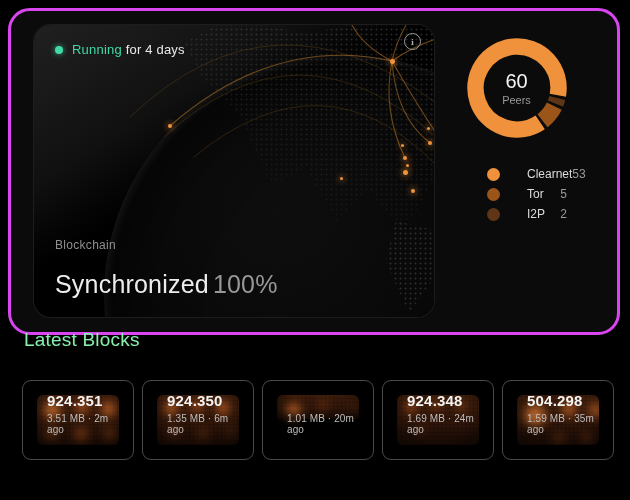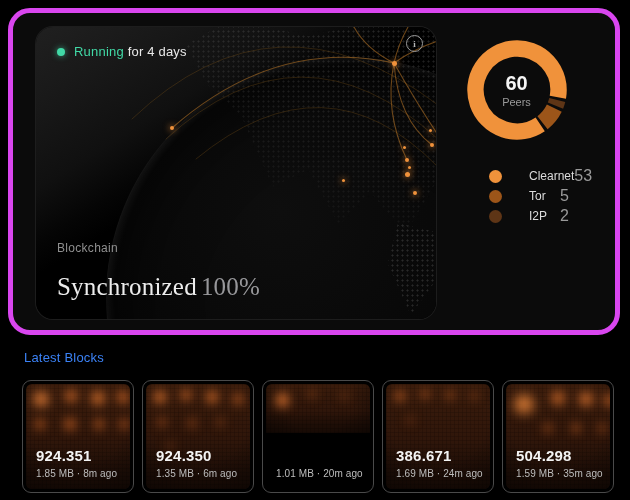--- a/index.html
+++ b/index.html
@@ -1,21 +1,21 @@
 <!DOCTYPE html>
 <html><head>
 <meta charset="utf-8">
 <style>
   html,body{margin:0;padding:0;background:#000;}
   body{width:630px;height:500px;position:relative;overflow:hidden;
        font-family:"Liberation Sans",sans-serif;-webkit-font-smoothing:antialiased;}
 
   
   .top-card{position:absolute;left:8px;top:8px;width:612px;height:327px;
-    background:#0b0b0b;border:5px solid #d946ef;border-radius:22px;box-sizing:border-box;}
+    background:#0b0b0b;border:3px solid #d946ef;border-radius:22px;box-sizing:border-box;}
 
   
   .globe-card{position:absolute;left:22px;top:13px;width:402px;height:294px;
     border-radius:18px;border:1px solid rgba(255,255,255,.10);box-sizing:border-box;
     overflow:hidden;background:#040404;}
   .glare{position:absolute;inset:0;
     background:linear-gradient(148deg,#202020 0%,#191919 14%,#101010 30%,#050505 40%,#000 46%);}
   .sphere{position:absolute;left:70px;top:30px;width:480px;height:480px;border-radius:50%;
     background:radial-gradient(circle at 36% 32%,#0e0e0e 0%,#080808 40%,#020202 72%,#000 100%);
     box-shadow:inset 2px 2px 8px rgba(255,255,255,.07), inset 0 0 80px rgba(0,0,0,.9);
@@ -39,42 +39,42 @@
   .status-row{position:absolute;left:21px;top:17px;display:flex;align-items:center;gap:9px;z-index:5;}
   .status-dot{width:8px;height:8px;border-radius:50%;background:#41D9A6;
     box-shadow:0 0 6px rgba(65,217,166,.7);}
   .status-text{font-size:13px;color:#e9e9e9;letter-spacing:.2px;}
   .status-text .running{color:#41D9A6;font-weight:500;}
   .info-btn{position:absolute;right:13px;top:8px;width:15px;height:15px;border:1.2px solid #9a9a9a;
     border-radius:50%;color:#b5b5b5;display:flex;align-items:center;justify-content:center;
     font-size:9px;font-weight:600;z-index:6;cursor:pointer;font-family:"Liberation Serif",serif;}
   .sync-wrap{position:absolute;left:21px;bottom:18px;z-index:5;}
   .sync-label{font-size:12px;color:#8f8f8f;letter-spacing:.3px;margin-bottom:18px;}
-  .sync-main{font-size:25px;font-weight:500;color:#ededed;letter-spacing:.2px;font-family:Liberation Serif, serif;}
+  .sync-main{font-size:25px;font-weight:500;color:#ededed;letter-spacing:.2px;}
   .sync-main .pct{color:#97979a;font-weight:400;margin-left:4px;}
 
   
   .connections{position:absolute;left:430px;top:0;right:0;bottom:0;padding-right:25px;}
   .conn-title{margin-top:47px;text-align:center;font-size:15px;font-weight:600;color:#f2f2f2;letter-spacing:.2px;}
   .donut-wrap{position:relative;width:100px;height:100px;margin:27px auto 0;}
   .donut-center{position:absolute;inset:0;display:flex;flex-direction:column;
     align-items:center;justify-content:center;}
-  .donut-value{font-size:20px;font-weight:700;color:#f5f5f5;line-height:1.05;}
+  .donut-value{font-size:20px;font-weight:400;color:#f5f5f5;line-height:1.05;}
   .donut-sub{font-size:11px;color:#9a9a9a;margin-top:2px;}
   .legend{margin:26px 0 0 46px;width:80px;}
   .legend-row{display:flex;align-items:center;height:20px;}
   .legend-dot{width:13px;height:13px;border-radius:50%;flex:0 0 13px;}
   .legend-label{font-size:12px;color:#dcdcdc;margin-left:27px;flex:1;}
-  .legend-value{font-size:16px;color:#9a9a9a;text-align:center;}
-
-  
-  .blocks-title{position:absolute;left:24px;top:350px;font-size:13px;color:#3b82f6;letter-spacing:.2px;}
+  .legend-value{font-size:12px;color:#9a9a9a;text-align:center;}
+
+  
+  .blocks-title{position:absolute;left:24px;top:329px;font-size:19px;color:#86efac;letter-spacing:.2px;}
   .blocks-row{position:absolute;left:22px;top:380px;display:flex;gap:8px;}
-  .block-card{width:112px;height:113px;border:1px solid #4a4a4a;border-radius:9px;
-    box-sizing:border-box;background:#000;padding:3px;position:relative;cursor:pointer;}
+  .block-card{width:112px;height:80px;border:1px solid #4a4a4a;border-radius:9px;
+    box-sizing:border-box;background:#000;padding:14px;position:relative;cursor:pointer;}
   .block-inner{position:relative;width:100%;height:100%;border-radius:6px;overflow:hidden;background:#000;}
   .block-texture{position:absolute;left:0;top:0;width:100%;height:100%;
     background:linear-gradient(#3a1c0c,#2a1309 80%);}
   .block-texture::before{content:"";position:absolute;inset:0;opacity:.5;
     background-image:repeating-linear-gradient(0deg,rgba(0,0,0,.28) 0 1px,transparent 1px 4px),
                      repeating-linear-gradient(90deg,rgba(0,0,0,.28) 0 1px,transparent 1px 4px);}
   .block-texture::after{content:"";position:absolute;inset:0;
     background:linear-gradient(rgba(0,0,0,0) 55%,rgba(0,0,0,.45)),
                radial-gradient(circle at 50% 30%,rgba(0,0,0,0) 55%,rgba(0,0,0,.35));}
   .blobs{position:absolute;inset:-6px;filter:blur(5px);}
@@ -203,21 +203,21 @@
 <div class="blocks-title">Latest Blocks</div>
 
 <div class="blocks-row">
   <div class="block-card t1">
     <div class="block-inner">
       <div class="block-texture" style="height: 100%;">
           <div class="blobs"></div>
         </div>
       <div class="block-text">
         <div class="block-height">924.351</div>
-        <div class="block-meta">1.85 MB · 8m ago</div>
+        <div class="block-meta">3.51 MB · 2m ago</div>
       </div>
     </div>
   </div>
   <div class="block-card t2">
     <div class="block-inner">
       <div class="block-texture" style="height: 100%;">
           <div class="blobs"></div>
         </div>
       <div class="block-text">
         <div class="block-height">924.350</div>
@@ -234,21 +234,21 @@
         <div class="block-meta">1.01 MB · 20m ago</div>
       </div>
     </div>
   </div>
   <div class="block-card t4">
     <div class="block-inner">
       <div class="block-texture" style="height: 100%;">
           <div class="blobs"></div>
         </div>
       <div class="block-text">
-        <div class="block-height">386.671</div>
+        <div class="block-height">924.348</div>
         <div class="block-meta">1.69 MB · 24m ago</div>
       </div>
     </div>
   </div>
   <div class="block-card t5">
     <div class="block-inner">
       <div class="block-texture" style="height: 100%;">
           <div class="blobs"></div>
         </div>
       <div class="block-text">

